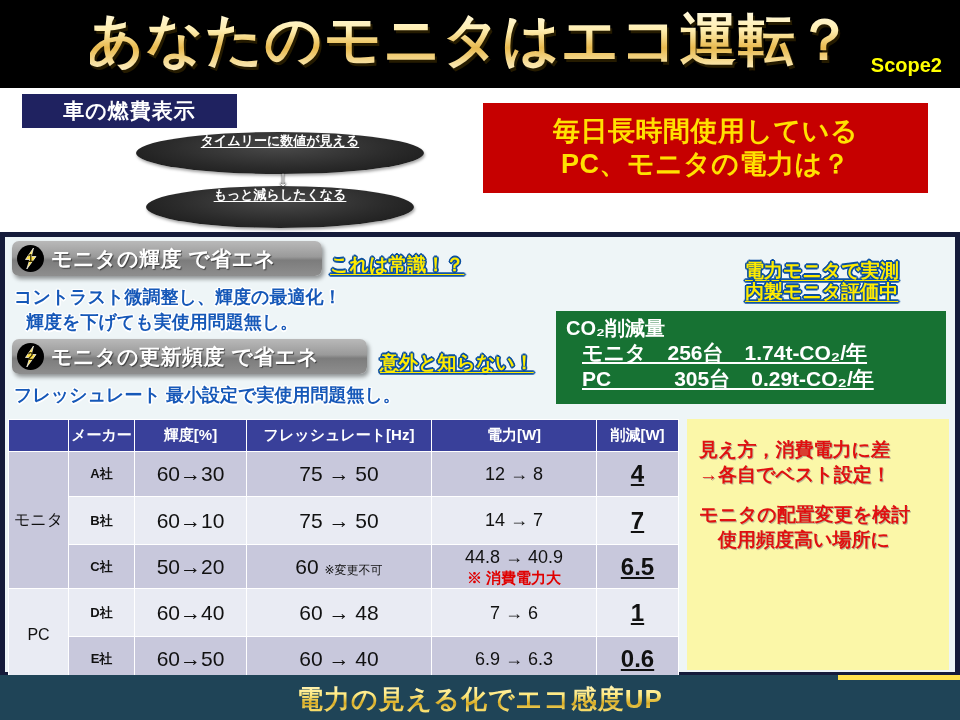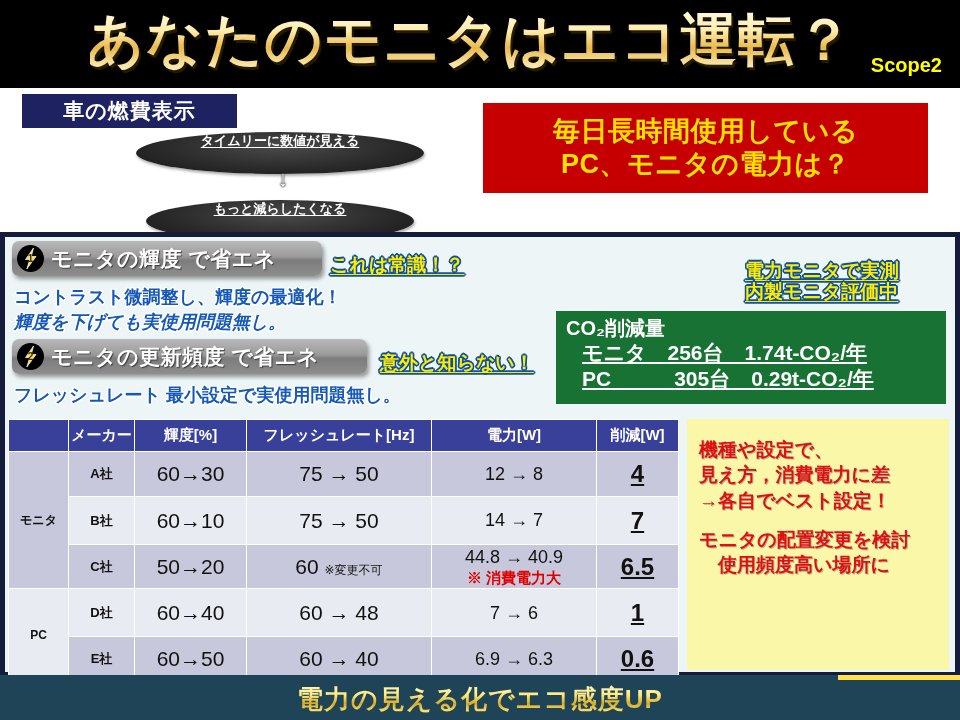--- a/index.html
+++ b/index.html
@@ -44,21 +44,21 @@
 
   .ellipse{
     position:absolute;border-radius:50%;
     background:radial-gradient(ellipse at 50% 35%,#4a4a4a 0%,#2b2b2b 55%,#151515 100%);
     display:flex;align-items:flex-start;justify-content:center;
     color:#ffffff;font-weight:bold;font-size:13px;
     box-shadow:1px 2px 3px rgba(0,0,0,.35);
   }
   .ellipse span{text-decoration:underline;text-underline-offset:2px;}
   .ell-1{left:136px;top:132px;width:288px;height:42px;}
-  .ell-2{left:146px;top:200px;width:268px;height:42px;}
+  .ell-2{left:146px;top:186px;width:268px;height:42px;}
   .down-arrow{
     position:absolute;left:272px;top:168px;width:22px;height:24px;
     color:#ffffff;font-size:22px;line-height:22px;text-align:center;
     text-shadow:0 0 2px #000,0 0 2px #000;
   }
 
   .red-box{
     position:absolute;left:483px;top:103px;width:445px;height:90px;
     background:#c60000;
     display:flex;flex-direction:column;align-items:center;justify-content:center;
@@ -115,21 +115,21 @@
   .ycall-4{left:745px;top:279px;}
 
   
   .btext{
     position:absolute;font-size:18px;font-weight:bold;color:#1658b8;white-space:nowrap;
     text-shadow:
       -1.5px 0 #ffffff, 1.5px 0 #ffffff, 0 -1.5px #ffffff, 0 1.5px #ffffff,
       -1px -1px #ffffff, 1px -1px #ffffff, -1px 1px #ffffff, 1px 1px #ffffff;
   }
   .bt-1{left:14px;top:285px;}
-  .bt-2{left:14px;top:310px;font-style:italic;}
+  .bt-2{left:26px;top:310px;}
   .bt-3{left:14px;top:383px;}
 
   
   .green-box{
     position:absolute;left:556px;top:311px;width:390px;height:93px;background:#177233;
     padding:5px 0 0 10px;box-sizing:border-box;
   }
   .gb-title{color:#ffffff;font-size:20px;font-weight:bold;line-height:1.2;}
   .gb-row{
     color:#ffffff;font-size:21px;font-weight:bold;line-height:1.22;margin-left:16px;
@@ -145,21 +145,21 @@
     border:1px solid #ffffff;text-align:center;vertical-align:middle;
     font-family:"Liberation Sans","DejaVu Sans",sans-serif;
   }
   .table thead th{
     background:#39409a;color:#ffffff;font-size:15px;font-weight:bold;height:31px;padding:0 2px;
   }
   .table thead th.blank{background:#39409a;}
   .table td{color:#111111;}
   .rowA{background:#c8c8dc;}
   .rowB{background:#e9ebf3;}
-  .cat-cell{font-size:12px;font-weight:bold;background:#c8c8dc;margin-left:20px;}
+  .cat-cell{font-size:16px;font-weight:normal;background:#c8c8dc;margin-left:20px;}
   .cat-cell.pc{background:#e9ebf3;}
   .maker{font-size:13px;font-weight:bold;}
   .bright{font-size:21px;font-family:"DejaVu Sans",sans-serif;}
   .refresh{font-size:21px;font-family:"DejaVu Sans",sans-serif;}
   .refresh .note{font-size:12px;}
   .power{font-size:18px;font-family:"DejaVu Serif",serif;line-height:1.25;}
   .power .warn{display:block;color:#e00000;font-size:15px;font-weight:bold;font-family:"Liberation Sans",sans-serif;}
   .cut{
     font-size:24px;font-weight:bold;color:#1414b4;
     text-decoration:underline;text-underline-offset:2px;
@@ -308,21 +308,20 @@
         <td class="maker">E社</td>
         <td class="bright">60→50</td>
         <td class="refresh">60 → 40</td>
         <td class="power">6.9 → 6.3</td>
         <td class="cut">0.6</td>
       </tr>
     </tbody>
   </table>
 
   <div class="yellow-box">
-    <div class="yb-line">機種や設定で、</div>
     <div class="yb-line">見え方，消費電力に差</div>
     <div class="yb-line">→各自でベスト設定！</div>
     <div class="yb-gap"></div>
     <div class="yb-line">モニタの配置変更を検討</div>
     <div class="yb-line">　使用頻度高い場所に</div>
   </div>
 
   <div class="bottom-bar"></div>
   <div class="bottom-accent"></div>
   <div class="bottom-text">電力の見える化でエコ感度UP</div>

